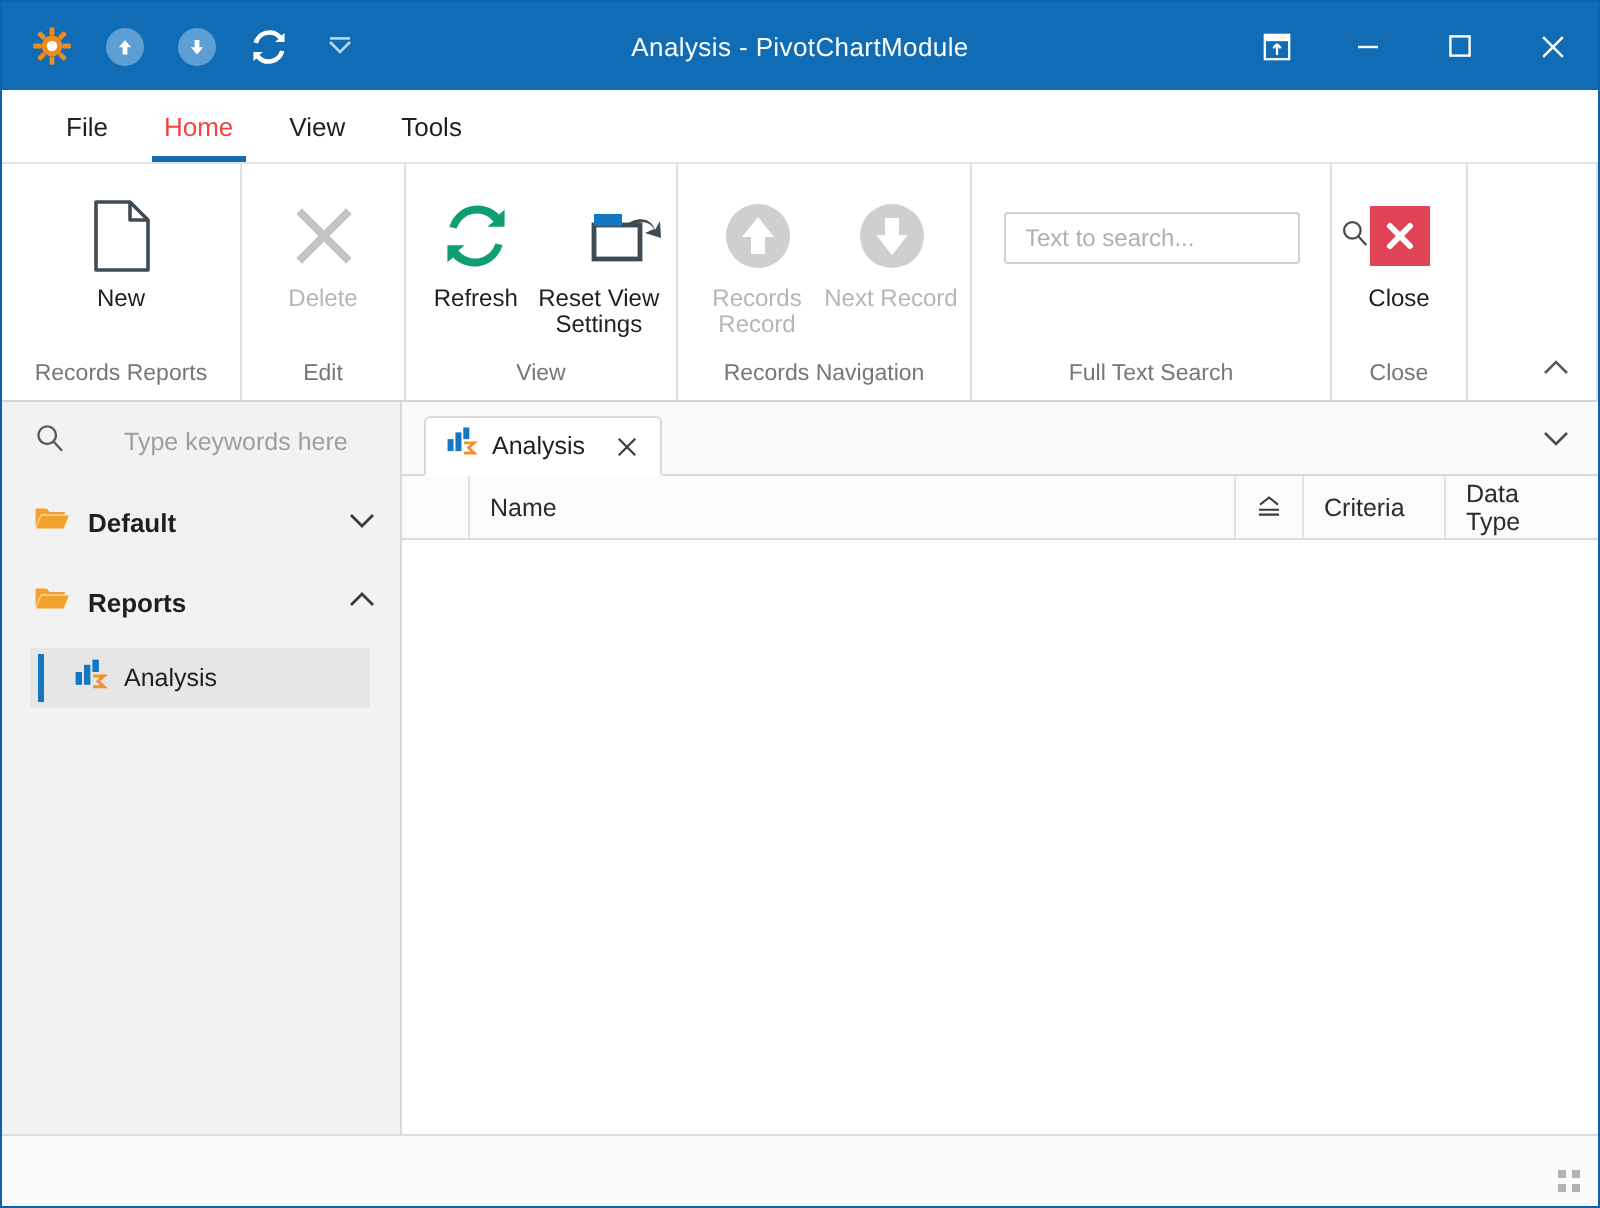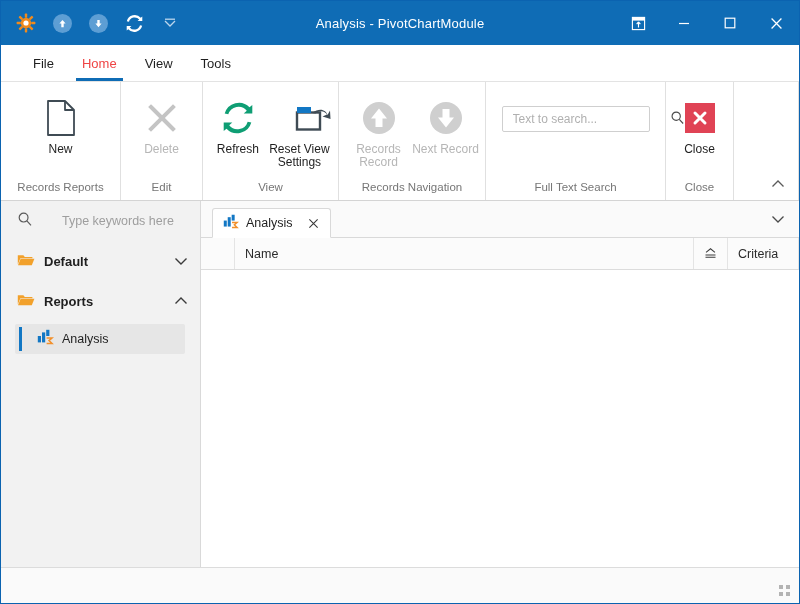--- a/index.html
+++ b/index.html
@@ -650,20 +650,21 @@
       <div class="grid-header">
         <div class="gh-cell gh-indicator"></div>
         <div class="gh-cell gh-name">Name</div>
         <div class="gh-cell gh-icon">
           <svg width="14" height="13" viewBox="0 0 14 13">
             <path d="M2.2 5.2 L7 1.4 L11.8 5.2" fill="none" stroke="#3b3b3b" stroke-width="1.1"></path>
             <path d="M1.6 8 H12.4 M1.6 10.6 H12.4" stroke="#3b3b3b" stroke-width="1.1"></path>
           </svg>
         </div>
         <div class="gh-cell gh-criteria">Criteria</div>
+        <div class="gh-cell gh-datatype">Data Type</div>
       </div>
 
       <div class="grid-body"></div>
     </div>
   </div>
 
   <div class="statusbar">
     <div class="resize-grip">
       <i></i>
         <i></i>

